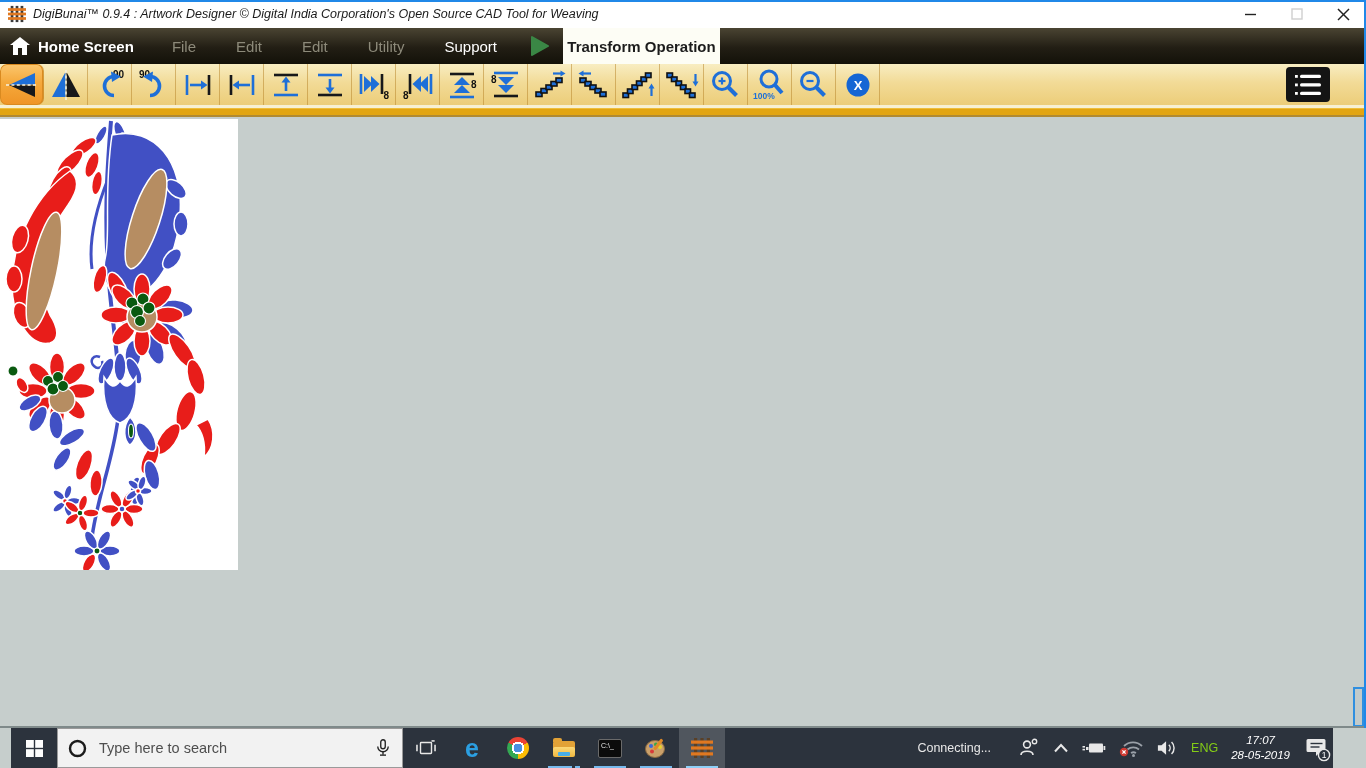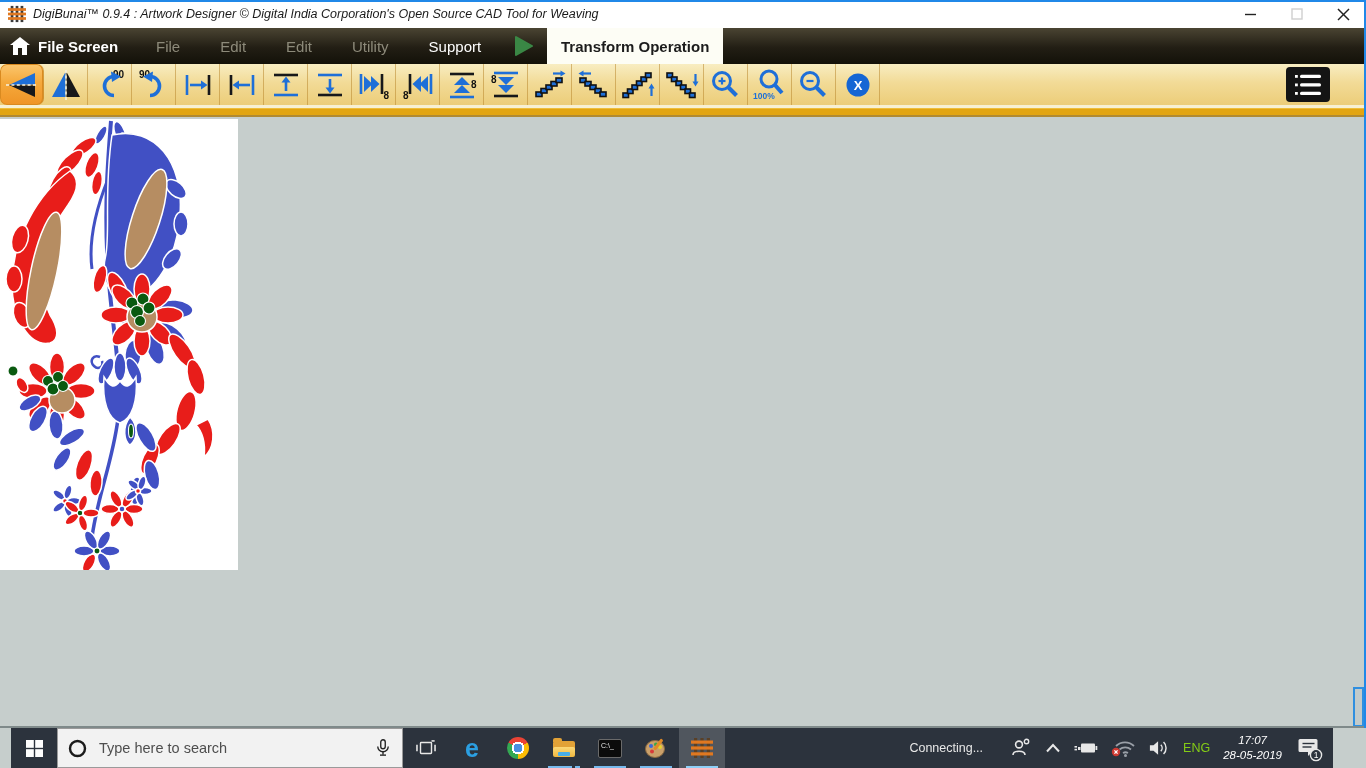--- a/index.html
+++ b/index.html
@@ -17,21 +17,21 @@
   .title-text{font-size:12.5px;color:#1a1a1a;white-space:nowrap;font-style:italic;}
   .win-controls{margin-left:auto;display:flex;height:100%;}
   .win-btn{width:46px;height:100%;display:flex;align-items:center;justify-content:center;}
 
   
   .menubar{position:absolute;top:28px;left:0;width:1366px;height:36px;background:linear-gradient(#4a4432,#221e14 55%,#131109);display:flex;align-items:stretch;}
   .menu-home{display:flex;align-items:center;gap:8px;padding:0 18px 0 10px;color:#fff;font-weight:bold;font-size:15px;}
   .menu-item{display:flex;align-items:center;padding:12px 20px;font-size:15px;color:#8d8a7a;}
   .menu-item.bright{color:#fff;}
   .menu-play{display:flex;align-items:center;padding:0 14px;}
-  .menu-tab{display:flex;align-items:center;justify-content:center;width:176px;background:#fdfdf5;color:#1c1c1c;font-size:15px;font-weight:bold;}
+  .menu-tab{display:flex;align-items:center;justify-content:center;width:157px;background:#fdfdf5;color:#1c1c1c;font-size:15px;font-weight:bold;}
 
   
   .toolbar{position:absolute;top:64px;left:0;width:1366px;height:41px;background:linear-gradient(#f8edc2,#f2db97 45%,#eccd79);display:flex;}
   .tbtn{width:44px;height:41px;display:flex;align-items:center;justify-content:center;border-right:1px solid rgba(186,137,48,.55);}
   .tbtn.selected{background:linear-gradient(#fbc76f,#f5a93c 45%,#ef9426);border-radius:7px;box-shadow:inset 0 0 0 1px #d98a20;}
   .tbtn svg{display:block;}
   .toolbar-right{position:absolute;top:3px;right:36px;width:44px;height:35px;display:flex;align-items:center;justify-content:center;background:#141414;border-radius:4px;}
   .toolbar-band{position:absolute;top:105px;left:0;width:1366px;height:12px;background:linear-gradient(#f7f0d2 0 3px,#eebe3a 3px 4px,var(--band-gold,#e2a512) 4px 10px,#b08a32 10px 12px);}
 
   
@@ -61,21 +61,21 @@
   .taskbar{position:absolute;bottom:0;left:11px;width:1322px;height:40px;background:var(--taskbar-bg,#2c333d);display:flex;align-items:center;z-index:60;}
   .tb-start{width:46px;height:40px;display:flex;align-items:center;justify-content:center;}
   .tb-search{width:346px;height:40px;background:#f2f2f2;display:flex;align-items:center;padding:0 10px;gap:10px;border:1px solid #9a9a9a;}
   .tb-search input{flex:1;border:none;background:transparent;outline:none;font-size:14.5px;color:#333;}
   .tb-search input::placeholder{color:#4e4e4e;opacity:1;}
   .tb-app{width:46px;height:40px;display:flex;align-items:center;justify-content:center;position:relative;}
   .tb-app.running::after{content:"";position:absolute;bottom:0;left:7px;right:7px;height:2.5px;background:#76b9ed;}
   .tb-app.multi::after{background:linear-gradient(to right,#76b9ed 0 24px,transparent 24px 27px,#76b9ed 27px 32px);}
   .tb-app.active{background:#50565e;}
   .tb-app.active::after{background:#8ed0f8;}
-  .tray{margin-left:auto;display:flex;align-items:center;gap:13px;padding-right:10px;}
+  .tray{margin-left:auto;display:flex;align-items:center;gap:13px;padding-right:2px;}
   .tray-status{color:#e8e8e8;font-size:12.5px;margin-right:14px;}
   .tray-lang{color:#84cc16;font-size:12.5px;}
   .tray-clock{color:#fff;font-size:11.5px;text-align:center;line-height:1.3;font-style:italic;}
   .chrome-ball{width:22px;height:22px;border-radius:50%;
      background:radial-gradient(circle at 50% 50%, #4a90e2 0 4.5px, #fff 4.5px 6.5px, rgba(0,0,0,0) 6.5px),
                 conic-gradient(from -60deg, #ea4335 0 120deg, #fbbc05 120deg 240deg, #34a853 240deg 360deg);}
   .folder{position:relative;width:24px;height:18px;}
   .folder .back{position:absolute;top:2px;left:1px;width:22px;height:14px;background:#e2a237;border-radius:2px;}
   .folder .back::before{content:"";position:absolute;top:-3px;left:0;width:9px;height:4px;background:#e2a237;border-radius:2px 2px 0 0;}
   .folder .front{position:absolute;bottom:0;left:1px;width:22px;height:10px;background:linear-gradient(#fbd978,#f0b73f);border-radius:2px;}
@@ -120,21 +120,21 @@
           </svg>
       </div>
     </div>
   </div>
 
   <div class="menubar">
     <div class="menu-home">
       <svg width="20" height="18" viewBox="0 0 20 18">
         <polygon points="10,0 20,8 17,8 17,18 12,18 12,11 8,11 8,18 3,18 3,8 0,8" fill="#fff"></polygon>
       </svg>
-      <span>File Screen</span>
+      <span>Home Screen</span>
     </div>
     <div class="menu-item">
         <span>File</span>
       </div>
     <div class="menu-item">
         <span>Edit</span>
       </div>
     <div class="menu-item">
         <span>Edit</span>
       </div>

